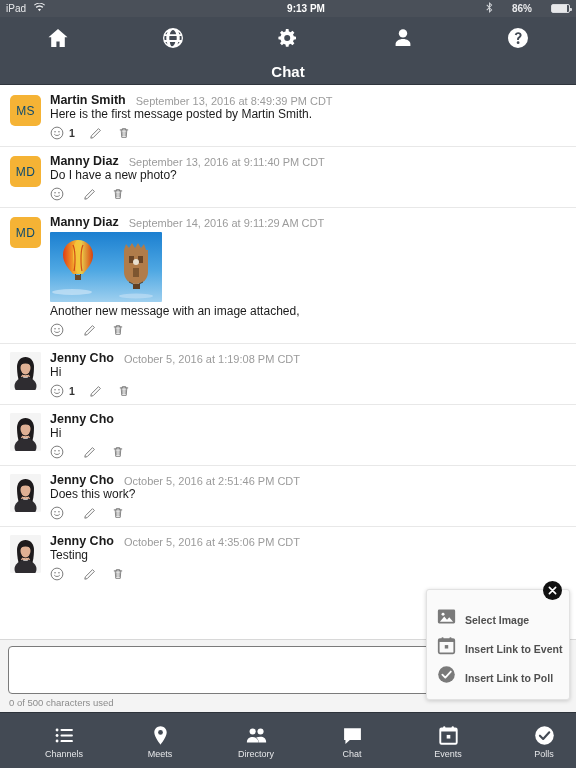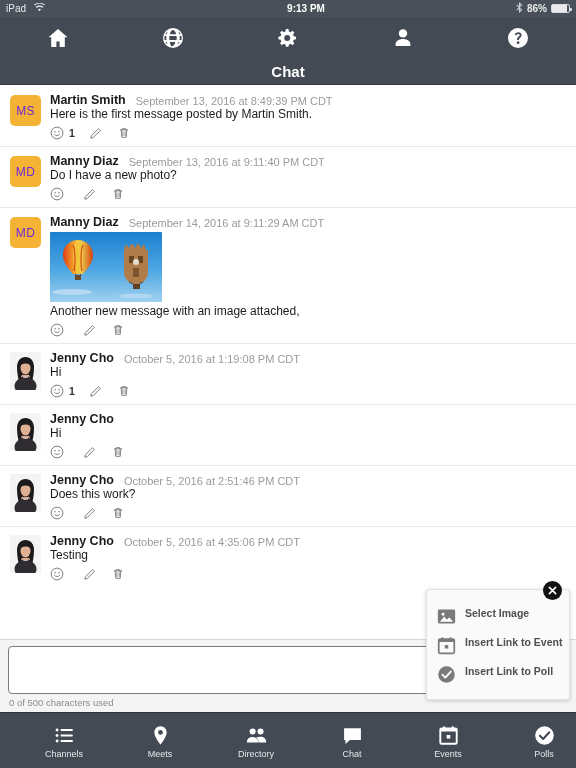--- a/index.html
+++ b/index.html
@@ -12,21 +12,21 @@
   #app { position: relative; width: 576px; height: 768px; display: flex; flex-direction: column; }
 
   
   .statusbar {
     height: 17px; background: #4a5059; color: #e9eaec;
     display: flex; align-items: center; font-size: 10px;
     padding: 0 6px; flex: 0 0 auto;
   }
   .sb-left { display: flex; align-items: center; gap: 8px; }
   .sb-center { position: absolute; left: 0; right: 0; text-align: center; font-size: 10px; font-weight: bold; color: #fff; pointer-events: none; padding-left: 36px;}
-  .sb-right { margin-left: auto; display: flex; align-items: center; gap: 4px; z-index: 2; justify-content: center; }
+  .sb-right { margin-left: auto; display: flex; align-items: center; gap: 19px; z-index: 2; justify-content: center; }
   .sb-device { font-size: 10px; }
   .batt-pct { font-size: 10px; font-weight: bold; }
   .batt { width: 19px; height: 9px; border: 1px solid #d8dade; border-radius: 2px; position: relative; }
   .batt::after { content:""; position:absolute; right:-3px; top:2.5px; width:2px; height:3px; background:#d8dade; border-radius:0 1px 1px 0; }
   .batt i { display:block; height:100%; background:#e7e8ea; width:86%; }
 
   
   .topnav {
     height: 41px; background: #434a54;
     display: flex; align-items: center; flex: 0 0 auto;
@@ -48,21 +48,21 @@
   
   .msglist { flex: 1 1 auto; overflow: hidden; background: #fff; position: relative; }
   .msg { display: flex; padding: 8px 10px 2px 10px; position: relative; }
   .msg + .msg::before {
     content: ""; position: absolute; left: 0; right: 0; top: 0;
     height: 1px; background: #e8e8e8;
   }
   .avatar {
     width: 31px; height: 31px; border-radius: 5px; flex: 0 0 31px;
     display: flex; align-items: center; justify-content: center;
-    color: #6d28d9; font-size: 12px; font-weight: normal; letter-spacing: .3px;
+    color: #0c4a6e; font-size: 12px; font-weight: normal; letter-spacing: .3px;
     margin-top: 2px;
   }
   .avatar-photo {
     width: 31px; height: 38px; flex: 0 0 31px; margin-top: 1px;
     background: #f2f2f2; border-radius: 2px; position: relative; overflow: hidden;
   }
   .body { margin-left: 9px; flex: 1 1 auto; min-width: 0; }
   .mhead { display: flex; align-items: flex-end; gap: 10px; }
   .mname { font-size: 12.5px; font-weight: bold; color: #1b1b1b; white-space: nowrap; }
   .mtime { font-size: 11px; color: #9b9b9b; white-space: nowrap; }
@@ -88,21 +88,21 @@
   .popup {
     position: absolute; right: 6px; bottom: 68px; width: 144px;
     background: #fafafa; border: 1px solid #e2e2e2; border-radius: 3px;
     box-shadow: 0 1px 4px rgba(0,0,0,.18); padding: 12px 0 10px 0; z-index: 30;
   }
   .popup-close {
     position: absolute; top: -9px; right: 7px; width: 19px; height: 19px;
     border-radius: 50%; background: #111; display: flex; align-items: center;
     justify-content: center; cursor: pointer;
   }
-  .popup-item { display: flex; align-items: flex-start; gap: 9px; padding: 5px 10px; cursor: pointer; }
+  .popup-item { display: flex; align-items: flex-end; gap: 9px; padding: 5px 10px; cursor: pointer; }
   .popup-item span.lbl { font-size: 10.5px; font-weight: bold; color: #4f4f4f; white-space: nowrap; }
   .popup-item svg { display:block; flex: 0 0 auto; }
 
   
   .tabbar {
     height: 56px; background: #434a54; display: flex; flex: 0 0 auto;
     border-top: 1px solid #2d333b;
   }
   .tab { flex: 1; display: flex; flex-direction: column; align-items: center;
          justify-content: center; gap: 3px; cursor: pointer; padding-top: 3px; margin-left: 32px; }

